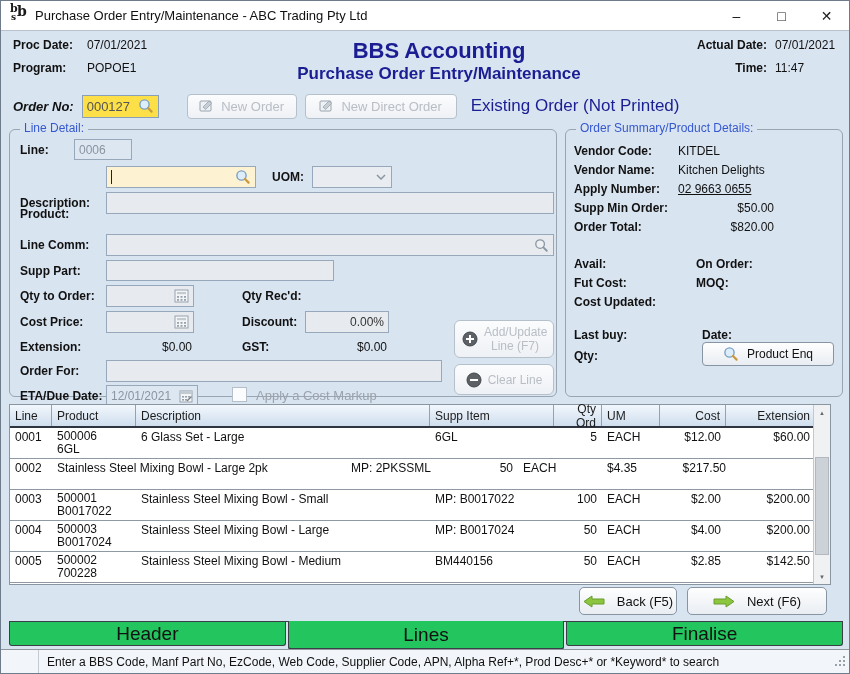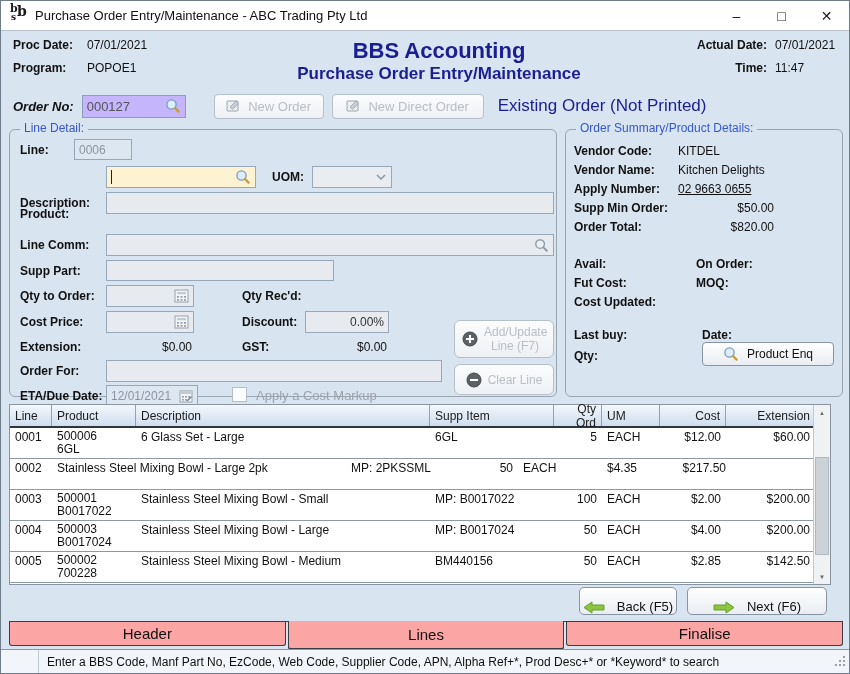--- a/index.html
+++ b/index.html
@@ -38,21 +38,21 @@
   .app-title { font-size:22px; font-weight:bold; line-height:26px; }
   .app-sub { font-size:17px; font-weight:bold; line-height:20px; }
   .hdr-right { width:190px; }
   .hdr-right .kv { justify-content:flex-end; }
   .hdr-right .k { text-align:right; }
   .hdr-right .v { width:70px; text-align:left; padding-left:8px; }
   
   .order-row { position:absolute; left:0; top:88px; right:0; height:34px;
     display:flex; align-items:center; padding:0 12px; }
   .order-row .lbl-inline { font-size:13px; font-weight:bold; color:#111; margin-right:8px;font-style:italic; }
-  .order-field { width:104px; height:23px; background:#c4b5fd; border:1px solid #8aa0b8;
+  .order-field { width:77px; height:23px; background:#fde047; border:1px solid #8aa0b8;
     display:flex; align-items:center; padding:0 4px; font-size:13px; color:#555; }
   .order-field .sp { flex:1; }
   .btn { border-radius:4px; display:flex; align-items:center; justify-content:center; gap:6px;
     font-size:13px; }
   .btn.disabled { border:1px solid #b6c0ca; background:linear-gradient(#fbfcfd,#eef1f5); color:#b9bec5; }
   .btn-new-order { width:110px; height:25px; margin-left:28px; }
   .btn-new-direct { width:152px; height:25px; margin-left:8px; }
   .order-status { font-size:17px; color:#1b1d92; margin-left:14px; }
   
   .fs { position:absolute; border:1px solid #9aa5b2; border-radius:6px; }
@@ -99,28 +99,28 @@
     background:#f0f1f2; border-left:1px solid #c4c8cc; }
   .sarrow { position:absolute; left:0; right:0; height:15px; display:flex; align-items:center;
     justify-content:center; font-size:6px; color:#606870; background:#f0f1f2; }
   .sarrow.up { top:0; } .sarrow.down { bottom:0; }
   .sthumb { position:absolute; left:1px; right:1px; top:52px; height:98px;
     background:#cdd2d8; border:1px solid #b2b8bf; }
   
   .nav-btns { position:absolute; right:22px; top:586px; display:flex; gap:10px; }
   .btn2 { height:28px; border:1px solid #8794a4; border-radius:5px;
     background:linear-gradient(#fefefe,#e9edf2); font-size:13px; color:#111;
-    display:flex; align-items:flex-end; justify-content:center; gap:12px; }
+    display:flex; align-items:center; justify-content:center; gap:12px; }
   .btn-back { width:98px; } .btn-next { width:140px; }
   
   .tabs { position:absolute; left:8px; top:620px; width:834px; height:30px;
     border-top:1px solid #3a3f45; display:flex; }
-  .tab { flex:1; margin-right:2px; height:24px; background:#fca5a5;
+  .tab { flex:1; margin-right:2px; height:24px; background:#22c55e;
     border:1px solid #3a3f45; border-top:none; border-radius:0 0 3px 3px;
-    display:flex; align-items:center; justify-content:center; font-size:15px; color:#111; }
+    display:flex; align-items:center; justify-content:center; font-size:19px; color:#111; }
   .tab:last-child { margin-right:0; }
   .tab.active { height:29px; margin-top:-1px; border-bottom-width:2px; }
   
   .statusbar { position:absolute; left:0; right:0; bottom:0; height:24px;
     background:#f2f5f9; border-top:1px solid #8f969e; display:flex; align-items:center;
     font-size:12px; color:#111; }
   .sb-cell { width:38px; height:100%; border-right:1px solid #c4cad1; flex:none; }
   .sb-text { padding-left:8px; white-space:nowrap; }
   .grip { margin-left:auto; position:relative; width:14px; height:14px; margin-right:2px; flex:none; }
   .grip::after { content:""; position:absolute; right:2px; top:1px; width:2px; height:2px;

